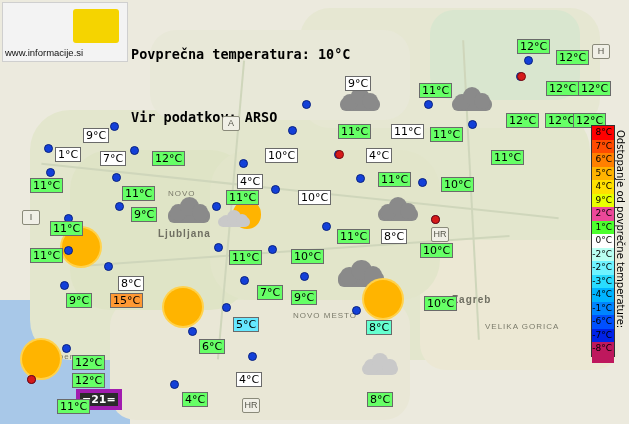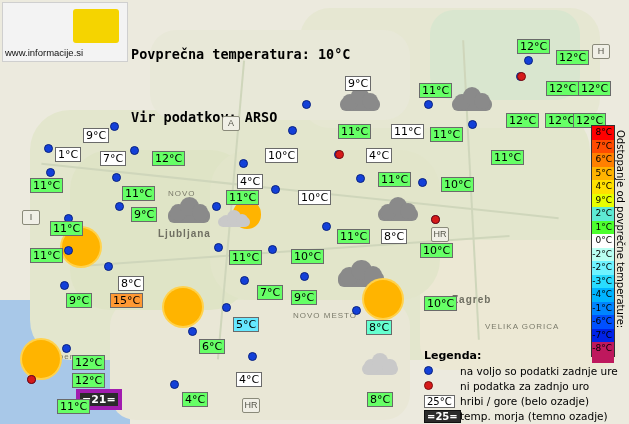--- a/index.html
+++ b/index.html
@@ -258,54 +258,41 @@
       <div class="chip" style="left:57px;top:399px;background:#66ff66;">11°C</div>
       <div class="dot" style="left:170px;top:380px;"></div>
       <div class="chip" style="left:182px;top:392px;background:#66ff66;">4°C</div>
       <div class="chip" style="left:367px;top:392px;background:#66ff66;">8°C</div>
       <div class="dot red" style="left:335px;top:150px;"></div>
       <div class="dot red" style="left:517px;top:72px;"></div>
       <div class="dot red" style="left:431px;top:215px;"></div>
       <div class="dot red" style="left:27px;top:375px;"></div>
     </div>
 
-  <div class="legend">
-    <div class="ltitle">Legenda:</div>
-    <div id="legend-rows">
-        <div class="ldot" style="left:0px;top:17px;"></div>
-        <div class="lrow" style="left:36px;top:16px;">na voljo so podatki zadnje ure</div>
-        <div class="ldot red" style="left:0px;top:32px;"></div>
-        <div class="lrow" style="left:36px;top:31px;">ni podatka za zadnjo uro</div>
-        <div class="lchip" style="left:0px;top:46px;">25°C</div>
-        <div class="lrow" style="left:36px;top:46px;">hribi / gore (belo ozadje)</div>
-        <div class="lchip dark" style="left:0px;top:61px;">=25=</div>
-        <div class="lrow" style="left:36px;top:61px;">temp. morja (temno ozadje)</div>
-      </div>
-  </div>
 
   <div class="scale" id="scale">
       <div class="seg" style="height:13.529411764705882px;background:#ff0000;">
         <span>8°C</span>
       </div>
       <div class="seg" style="height:13.529411764705882px;background:#ff4b00;">
         <span>7°C</span>
       </div>
       <div class="seg" style="height:13.529411764705882px;background:#ff8000;">
         <span>6°C</span>
       </div>
       <div class="seg" style="height:13.529411764705882px;background:#ffb300;">
         <span>5°C</span>
       </div>
       <div class="seg" style="height:13.529411764705882px;background:#ffe000;">
         <span>4°C</span>
       </div>
       <div class="seg" style="height:13.529411764705882px;background:#e8ff00;">
         <span>9°C</span>
       </div>
-      <div class="seg" style="height:13.529411764705882px;background:#5eead4;">
+      <div class="seg" style="height:13.529411764705882px;background:#ec4899;">
         <span>2°C</span>
       </div>
       <div class="seg" style="height:13.529411764705882px;background:#4dff2e;">
         <span>1°C</span>
       </div>
       <div class="seg" style="height:13.529411764705882px;background:#ffffff;">
         <span>0°C</span>
       </div>
       <div class="seg" style="height:13.529411764705882px;background:#b9fff2;">
         <span>-2°C</span>

